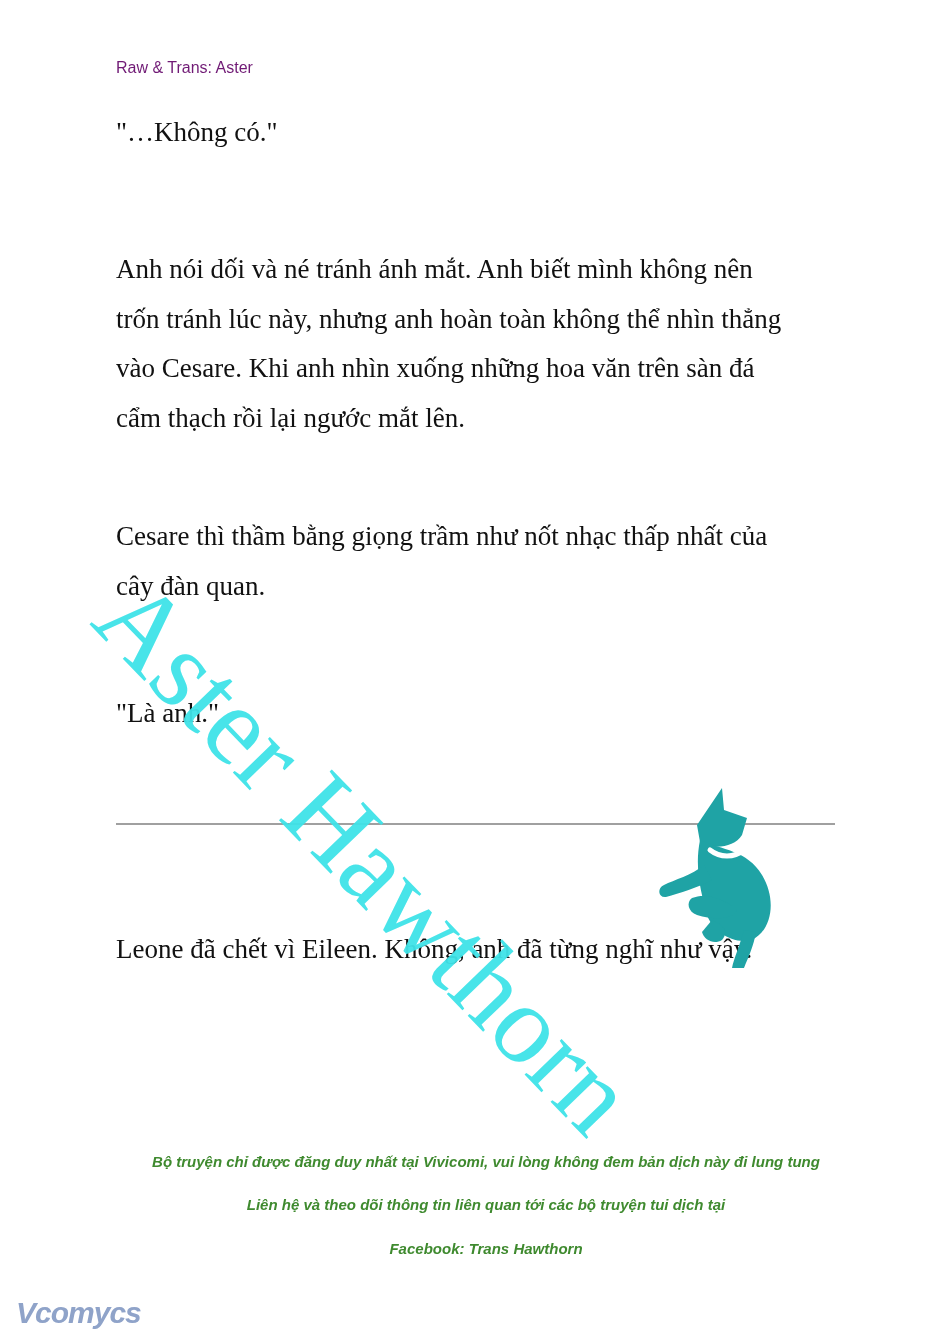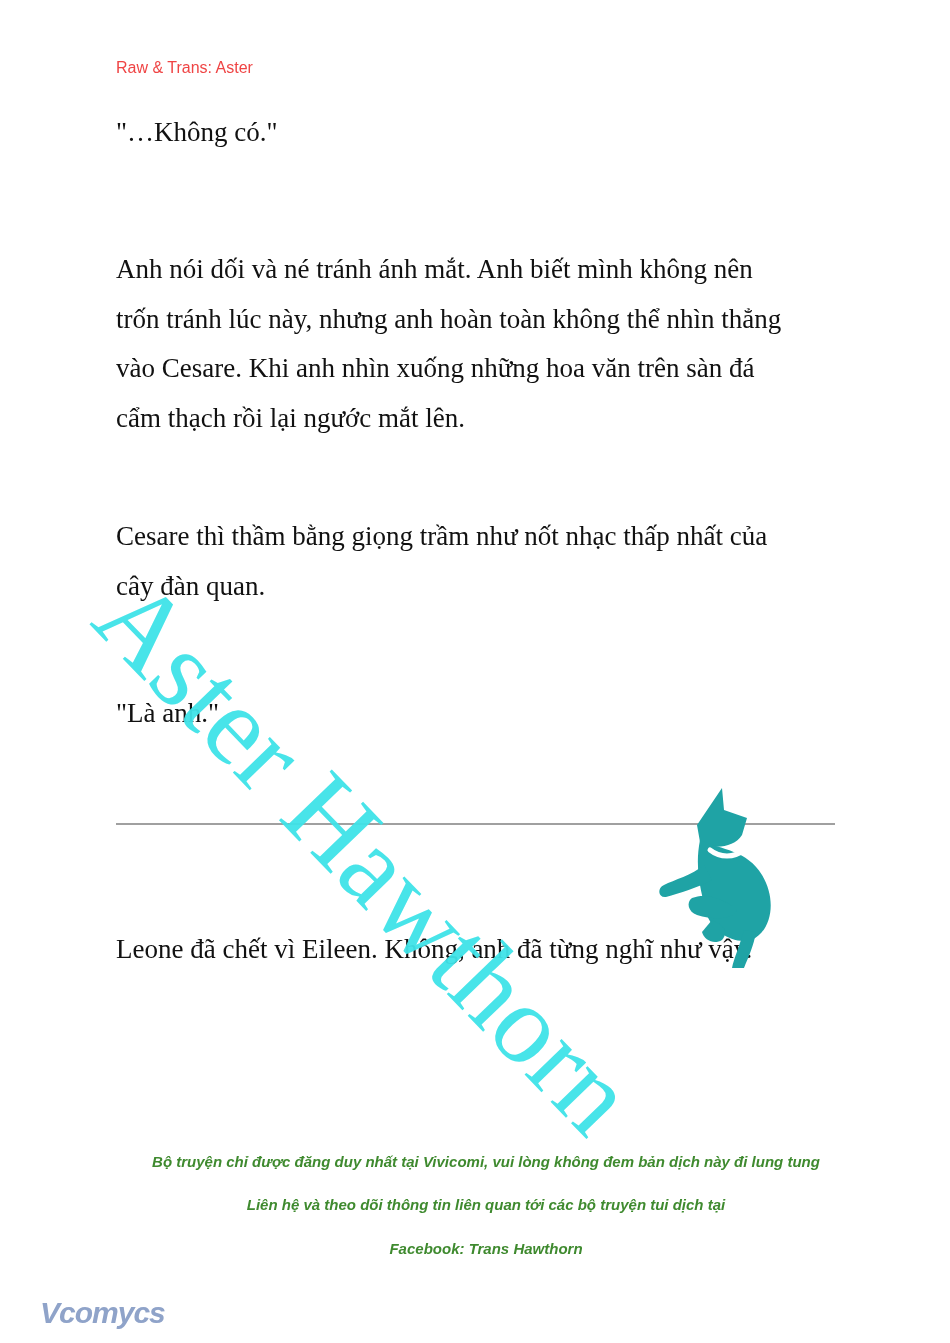--- a/index.html
+++ b/index.html
@@ -12,21 +12,21 @@
       height: 1343px;
       position: relative;
       overflow: hidden;
     }
     .header-credit {
       position: absolute;
       left: 116px;
       top: 58px;
       font-family: "Liberation Sans", sans-serif;
       font-size: 16px;
-      color: #ef4444;
+      color: #701a75;
       line-height: 20px;
     }
     .para {
       position: absolute;
       left: 116px;
       width: 730px;
       font-family: "Liberation Serif", serif;
       font-size: 27px;
       line-height: 49.5px;
       color: #111111;
@@ -78,21 +78,20 @@
     .logo {
       position: absolute;
       left: 16px;
       top: 1296px;
       font-family: "Liberation Sans", sans-serif;
       font-style: italic;
       font-weight: bold;
       font-size: 30px;
       color: #8fa3c9;
       letter-spacing: -1px;
-      margin-left: 24px;
     }
   </style>
 </head>
 <body>
 
 <div class="header-credit">Raw &amp; Trans: Aster</div>
 
 <div class="para" style="top:108px;">
   <span class="line">"…Không có."</span>
 </div>

